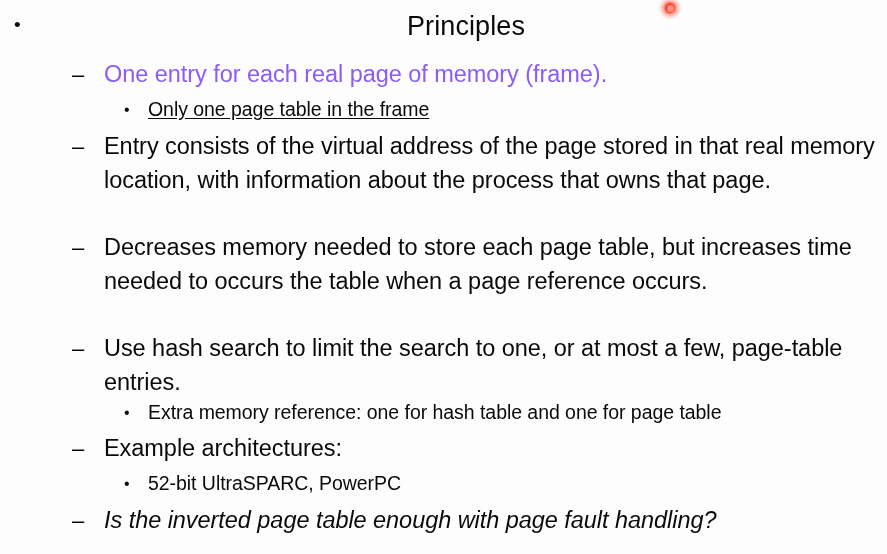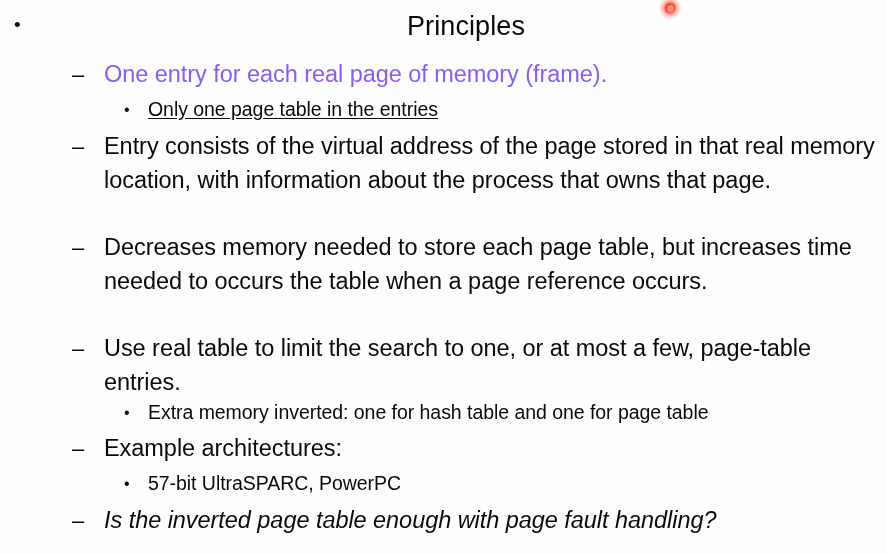--- a/index.html
+++ b/index.html
@@ -131,45 +131,45 @@
     <span class="txt">Principles</span>
   </div>
 
   <div id="bullet-host">
       <div class="row lvl2 blue" style="top: 58px;">
         <span class="marker">–</span>
         <span class="txt">One entry for each real page of memory (frame).</span>
       </div>
       <div class="row lvl3 underline" style="top: 96px;">
         <span class="marker">•</span>
-        <span class="txt">Only one page table in the entries</span>
+        <span class="txt">Only one page table in the frame</span>
       </div>
       <div class="row lvl2" style="top: 130px;">
         <span class="marker">–</span>
         <span class="txt">Entry consists of the virtual address of the page stored in that real memory location, with information about the process that owns that page.</span>
       </div>
       <div class="row lvl2" style="top: 231px;">
         <span class="marker">–</span>
         <span class="txt">Decreases memory needed to store each page table, but increases time needed to occurs the table when a page reference occurs.</span>
       </div>
       <div class="row lvl2" style="top: 332px;">
         <span class="marker">–</span>
-        <span class="txt">Use real table to limit the search to one, or at most a few, page-table entries.</span>
+        <span class="txt">Use hash search to limit the search to one, or at most a few, page-table entries.</span>
       </div>
       <div class="row lvl3" style="top: 399px;">
         <span class="marker">•</span>
-        <span class="txt">Extra memory inverted: one for hash table and one for page table</span>
+        <span class="txt">Extra memory reference: one for hash table and one for page table</span>
       </div>
       <div class="row lvl2" style="top: 432px;">
         <span class="marker">–</span>
         <span class="txt">Example architectures:</span>
       </div>
       <div class="row lvl3" style="top: 470px;">
         <span class="marker">•</span>
-        <span class="txt">57-bit UltraSPARC, PowerPC</span>
+        <span class="txt">52-bit UltraSPARC, PowerPC</span>
       </div>
       <div class="row lvl2 italic" style="top: 504px;">
         <span class="marker">–</span>
         <span class="txt">Is the inverted page table enough with page fault handling?</span>
       </div>
     </div>
 
   <div id="pointer" style="left: 659px; top: -3px;"></div>
 
 </div>

